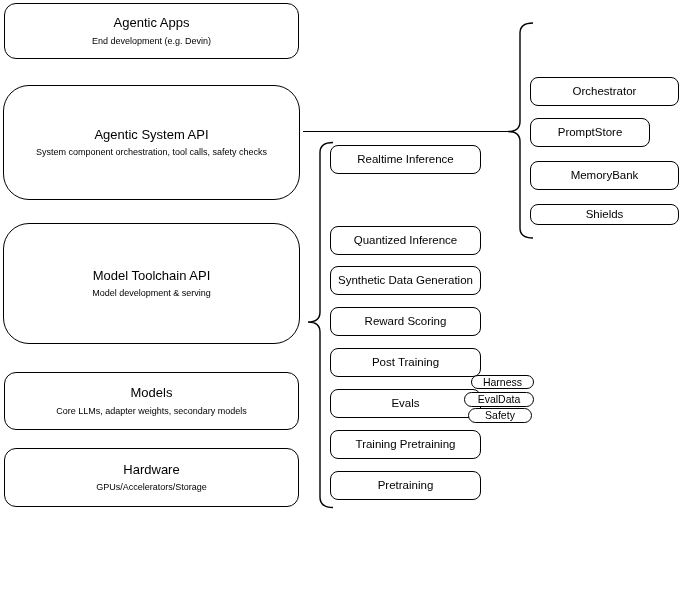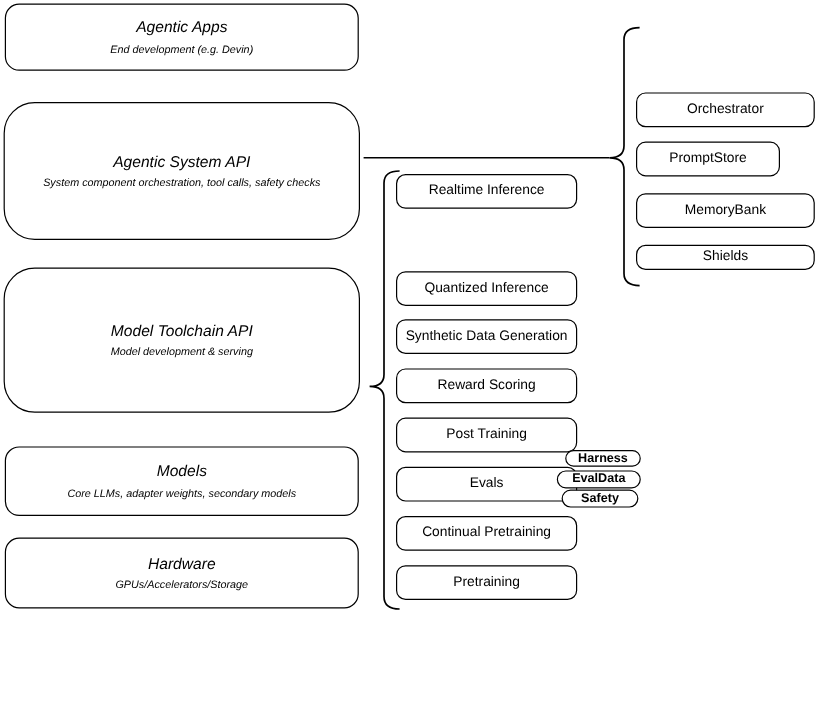--- a/index.html
+++ b/index.html
@@ -8,35 +8,34 @@
     font-family:"Liberation Sans",sans-serif;color:#000;overflow:hidden;
   }
   .overlay{position:absolute;left:0;top:0;z-index:0;}
   .overlay path{fill:none;stroke:#000;stroke-width:1.4;}
   .overlay .thin{stroke-width:1.2;}
   .lbox{
     position:absolute;box-sizing:border-box;background:#fff;
     border:1.6px solid #000;display:flex;flex-direction:column;
     align-items:center;justify-content:center;text-align:center;z-index:1;
     padding:0 10px;
-    font-style:italic;
   }
   .ltitle{font-size:13px;line-height:1.25;margin-bottom:4px;}
   .lsub{font-size:9px;line-height:1.2;}
   .mbox{
     position:absolute;box-sizing:border-box;background:#fff;
     border:1.5px solid #000;border-radius:8px;display:flex;
     align-items:center;justify-content:center;text-align:center;
     font-size:11.5px;line-height:1.1;z-index:1;
   }
   .pill{
     position:absolute;box-sizing:border-box;background:#fff;
     border:1.4px solid #000;border-radius:999px;display:flex;
     align-items:center;justify-content:center;font-size:10.5px;
-    line-height:1;z-index:2;font-weight:bold;
+    line-height:1;z-index:2;
   }
 </style>
 </head>
 <body>
 
 <div class="canvas">
 
   <svg class="overlay" width="682" height="591" viewBox="0 0 682 591" aria-hidden="true">
     <path class="thin" d="M303,131.5 H508"></path>
     <path d="M533,23 Q520,23 520,33 V121.5 Q520,131.5 508,131.5 Q520,131.5 520,141.5 V228 Q520,238 533,238"></path>
@@ -68,21 +67,21 @@
     <div class="lsub">GPUs/Accelerators/Storage</div>
   </div>
 
 
   <div class="mbox" style="left:330px;top:145px;width:151px;height:29px">Realtime Inference</div>
   <div class="mbox" style="left:330px;top:226px;width:151px;height:29px">Quantized Inference</div>
   <div class="mbox" style="left:330px;top:266px;width:151px;height:29px">Synthetic Data Generation</div>
   <div class="mbox" style="left:330px;top:307px;width:151px;height:29px">Reward Scoring</div>
   <div class="mbox" style="left:330px;top:348px;width:151px;height:29px">Post Training</div>
   <div class="mbox" style="left:330px;top:389px;width:151px;height:29px">Evals</div>
-  <div class="mbox" style="left:330px;top:430px;width:151px;height:29px">Continual Pretraining</div>
+  <div class="mbox" style="left:330px;top:430px;width:151px;height:29px">Training Pretraining</div>
   <div class="mbox" style="left:330px;top:471px;width:151px;height:29px">Pretraining</div>
 
   <div class="pill" style="left:471px;top:375px;width:63px;height:14px">Harness</div>
   <div class="pill" style="left:464px;top:392px;width:70px;height:15px">EvalData</div>
   <div class="pill" style="left:468px;top:408px;width:64px;height:15px">Safety</div>
 
   <div class="mbox" style="left:530px;top:77px;width:149px;height:29px">Orchestrator</div>
   <div class="mbox" style="left:530px;top:118px;width:120px;height:29px">PromptStore</div>
   <div class="mbox" style="left:530px;top:161px;width:149px;height:29px">MemoryBank</div>
   <div class="mbox" style="left:530px;top:204px;width:149px;height:21px">Shields</div>

